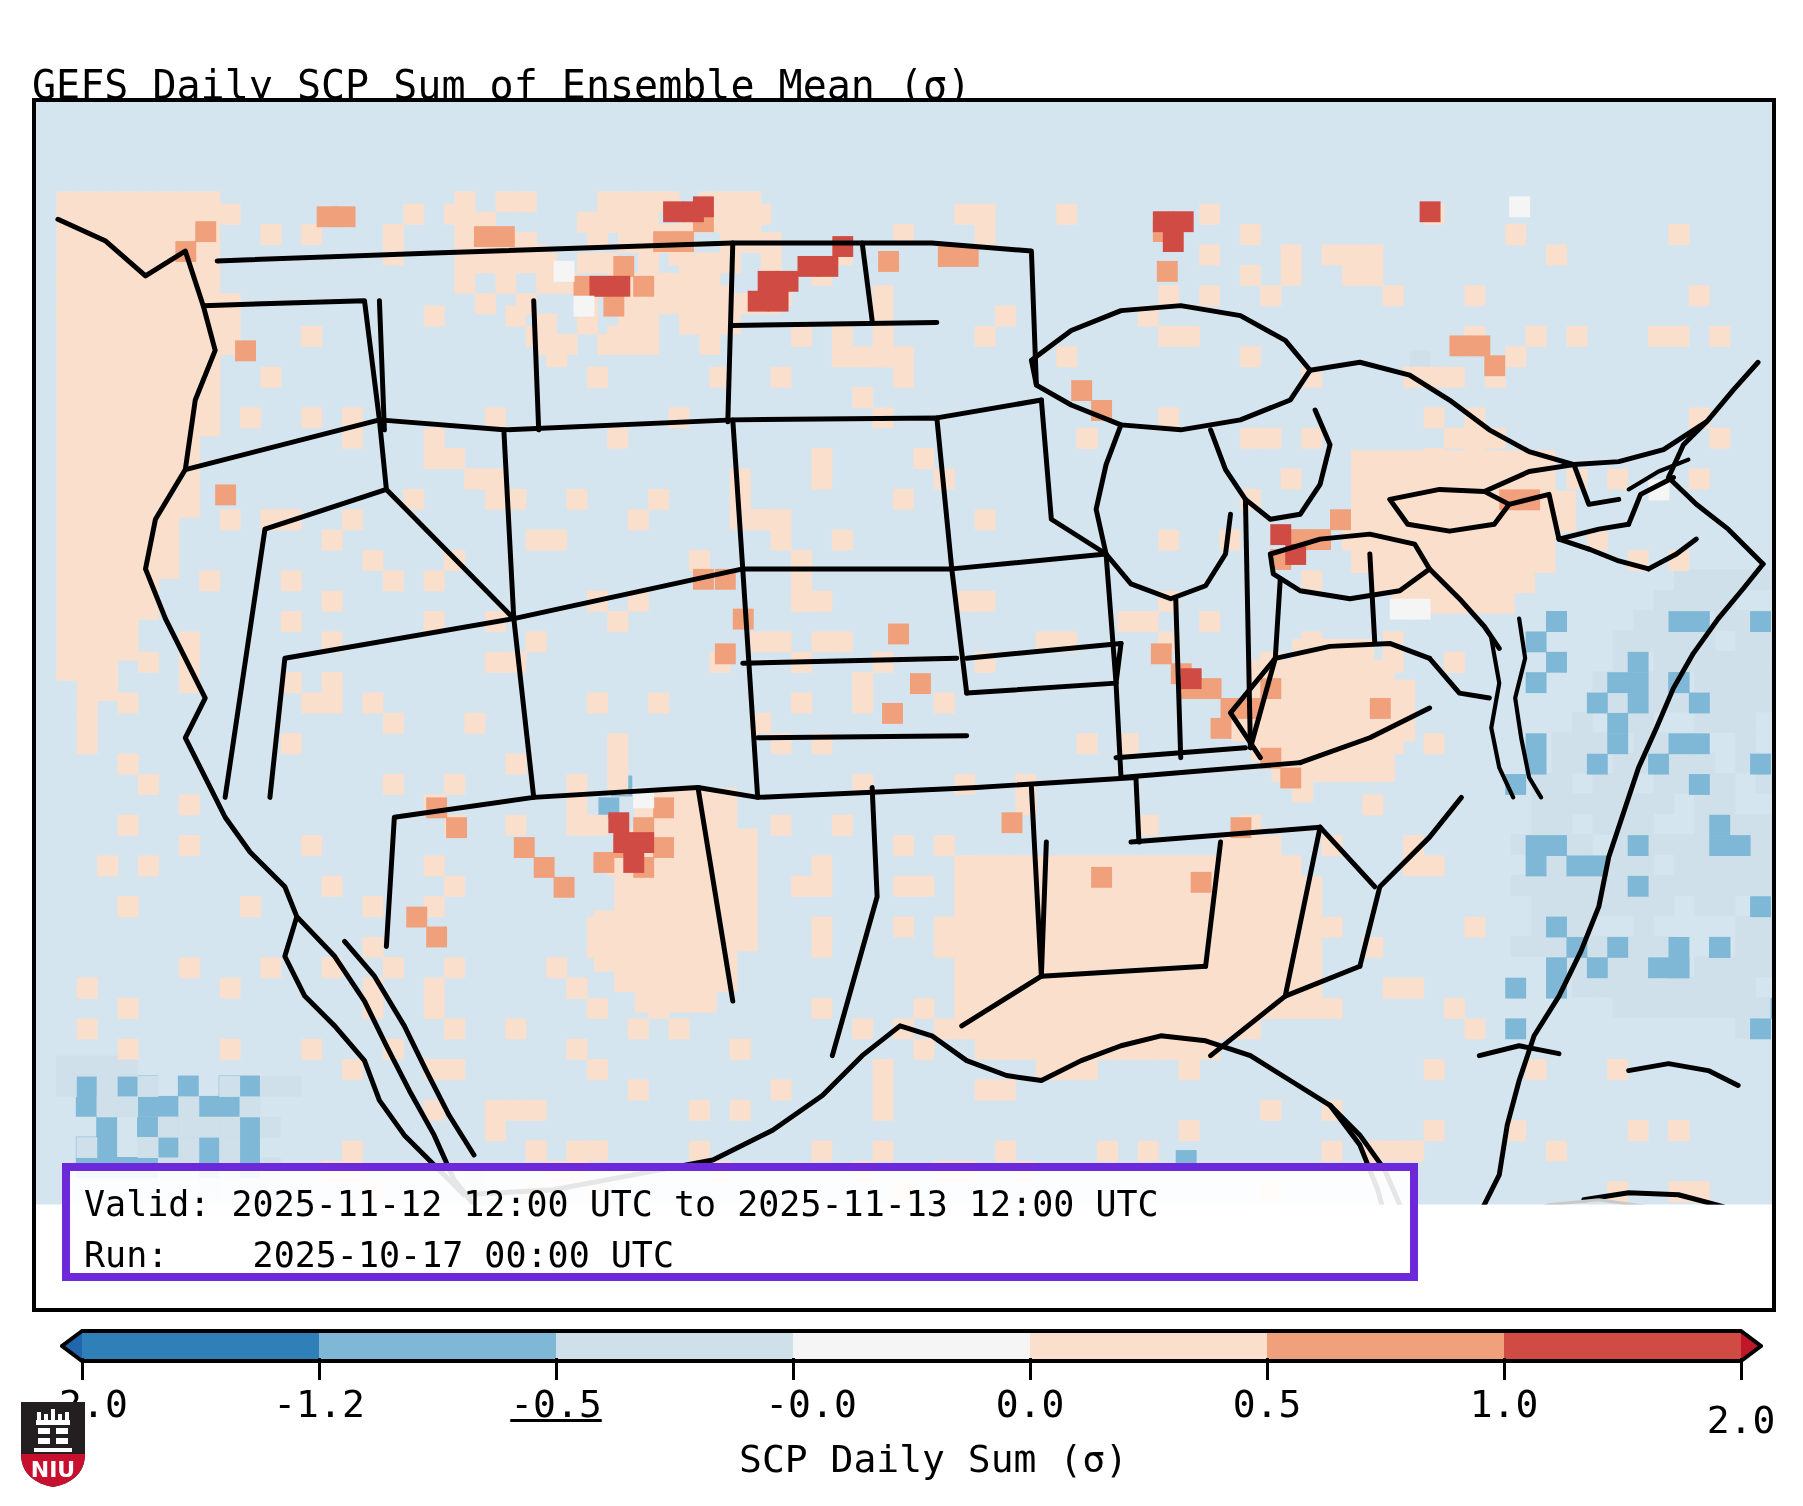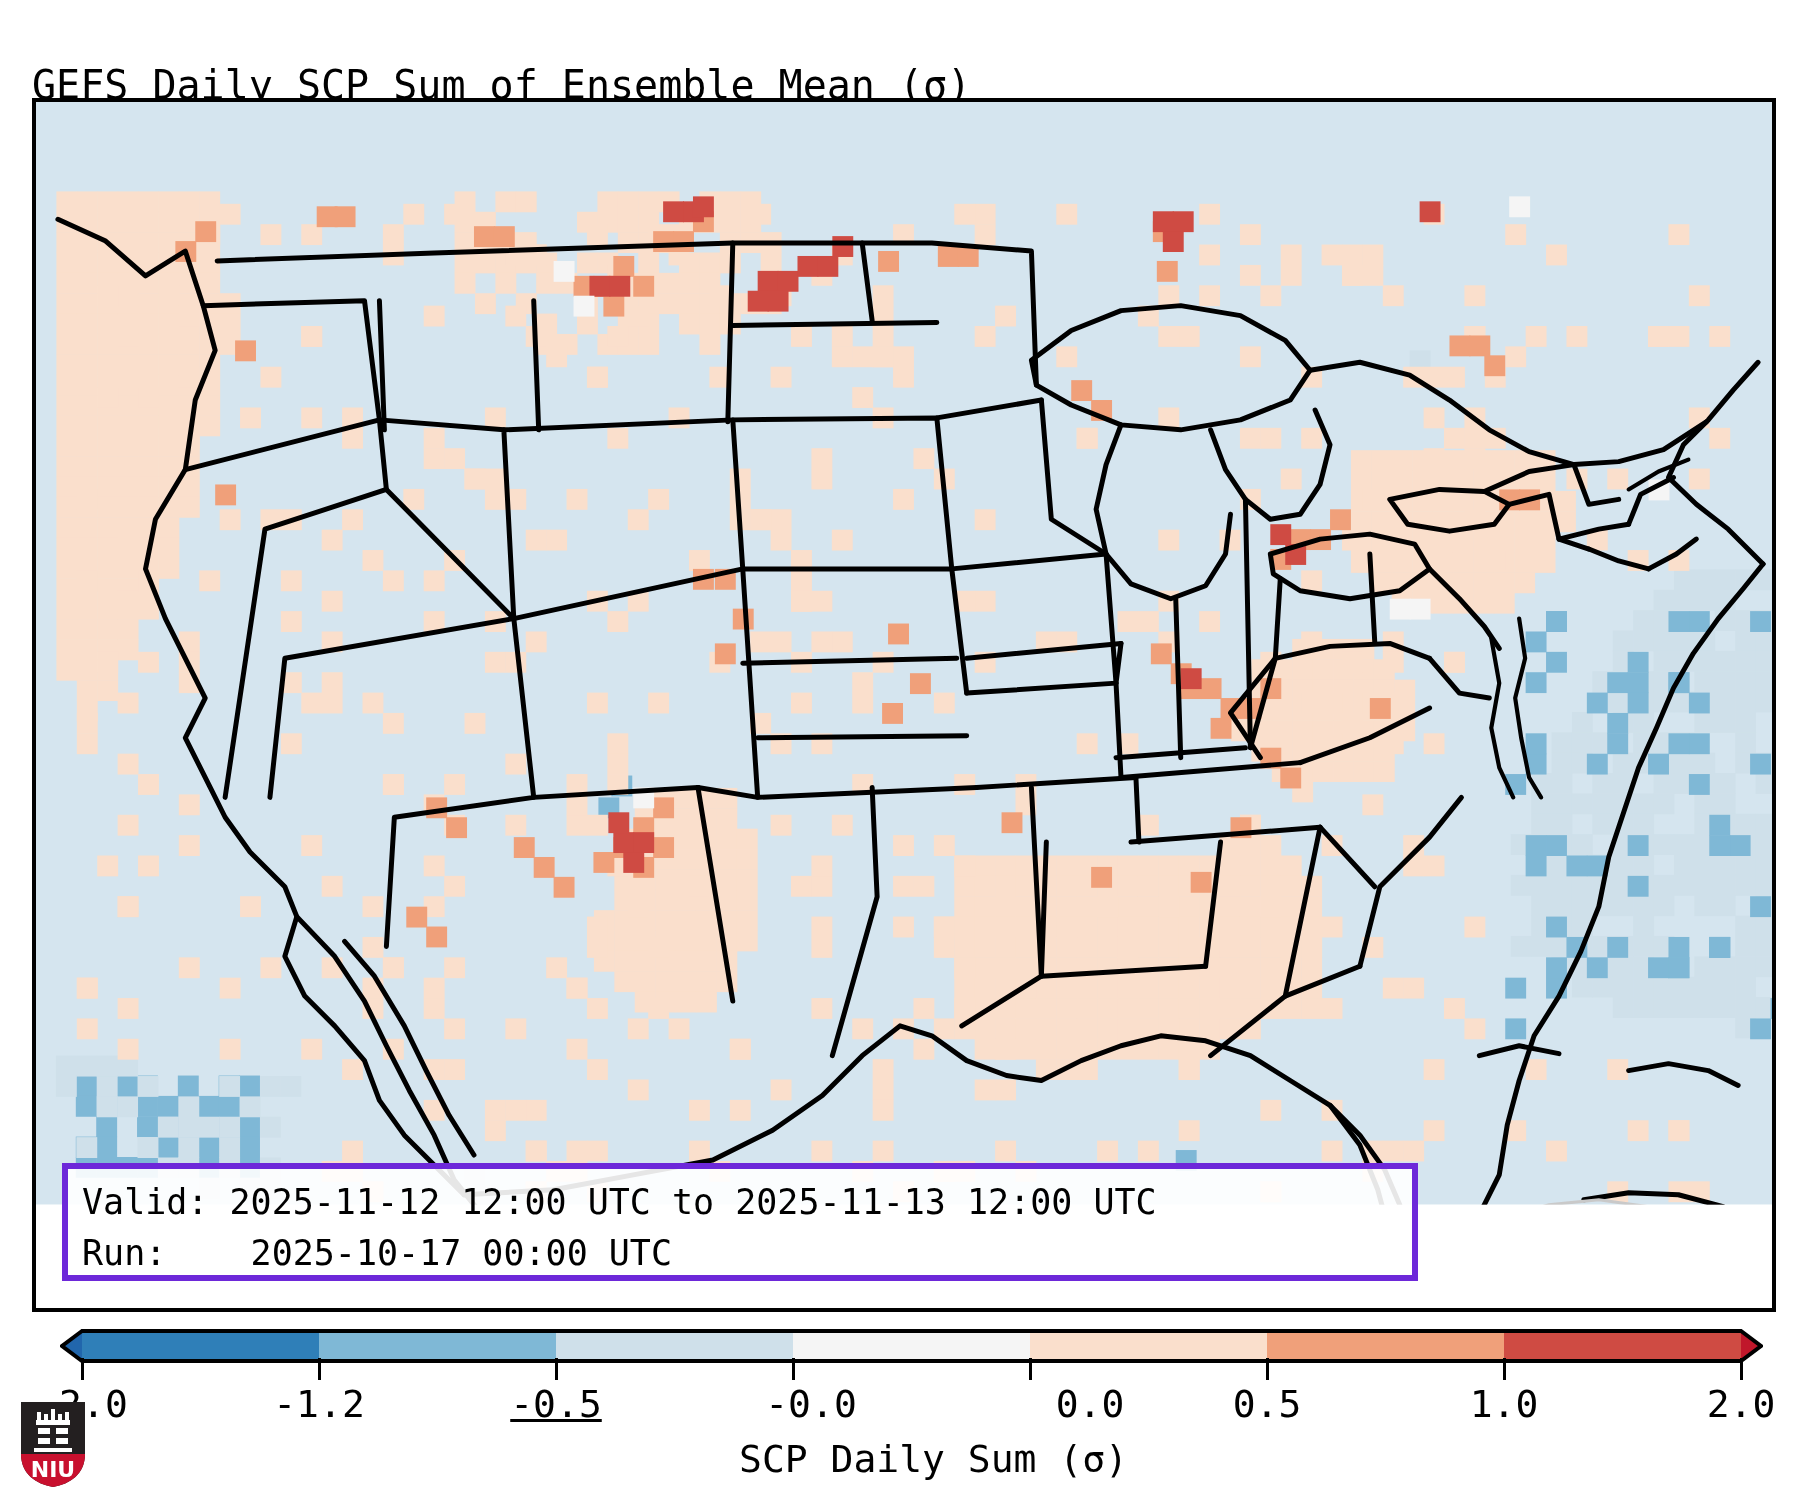--- a/index.html
+++ b/index.html
@@ -1,20 +1,20 @@
 <!DOCTYPE html>
 <html><head>
 <meta charset="utf-8">
 <style>
   html,body{margin:0;padding:0;background:#ffffff;}
   body{width:1803px;height:1506px;font-family:"DejaVu Sans Mono","Liberation Mono",monospace;overflow:hidden;position:relative;}
   #title{position:absolute;left:32px;top:16px;font-size:40px;color:#000;letter-spacing:0px;white-space:nowrap;margin-top:46px;}
   #mapwrap{position:absolute;left:32px;top:98px;width:1744px;height:1214px;box-sizing:border-box;border:4px solid #000;overflow:hidden;background:#ffffff;}
   #mapsvg{display:block;width:100%;height:100%;}
-  #infobox{position:absolute;left:62px;top:1163px;width:1356px;height:118px;background:rgba(255,255,255,0.90);border:6px solid #6d28d9;box-sizing:border-box;padding:8px 14px 0 14px;}
+  #infobox{position:absolute;left:62px;top:1163px;width:1356px;height:118px;background:rgba(255,255,255,0.90);border:8px solid #6d28d9;box-sizing:border-box;padding:8px 14px 0 14px;}
   .infoline{font-size:35px;line-height:51px;color:#000;white-space:pre;}
   #cbwrap{position:absolute;left:60px;top:1329px;width:1703px;height:34px;}
   #cbsvg{display:block;width:100%;height:100%;}
   #cbticks{position:absolute;left:0px;top:1358px;width:1803px;height:36px;}
   .tickmark{position:absolute;top:0;width:3px;height:22px;background:#000;}
   #cblabels{position:absolute;left:0px;top:1382px;width:1803px;height:46px;}
   .cblabel{position:absolute;top:0;transform:translateX(-50%);font-size:38px;color:#000;white-space:nowrap;}
   #cbtitle{position:absolute;left:0;top:1437px;width:1803px;text-align:center;font-size:38px;color:#000;margin-left:32px;}
   #niulogo{position:absolute;left:18px;top:1398px;width:70px;height:92px;}
 </style>
@@ -1667,24 +1667,24 @@
     <div class="tickmark" style="left: 1028.5px;"></div>
     <div class="tickmark" style="left: 1265.5px;"></div>
     <div class="tickmark" style="left: 1502.5px;"></div>
     <div class="tickmark" style="left: 1739.5px;"></div>
   </div>
 <div id="cblabels">
     <div class="cblabel" style="left: 82px;">-2.0</div>
     <div class="cblabel" style="left: 319px;">-1.2</div>
     <div class="cblabel" style="left: 556px; text-decoration: underline;">-0.5</div>
     <div class="cblabel" style="left: 793px; margin-left: 18px;">-0.0</div>
-    <div class="cblabel" style="left: 1090px;">0.0</div>
+    <div class="cblabel" style="left: 1030px;">0.0</div>
     <div class="cblabel" style="left: 1267px;">0.5</div>
     <div class="cblabel" style="left: 1504px;">1.0</div>
-    <div class="cblabel" style="left: 1741px;">2.0</div>
+    <div class="cblabel" style="left: 1741px; margin-top: 16px;">2.0</div>
   </div>
 <div id="cbtitle">SCP Daily Sum (σ)</div>
 
 <svg id="niulogo" viewBox="0 0 70 92">
   <path d="M3 4 H67 V56 C67 76 52 86 35 89 C18 86 3 76 3 56 Z" fill="#231f20"></path>
   <path d="M3 56 H67 C67 76 52 86 35 89 C18 86 3 76 3 56 Z" fill="#c8102e"></path>
   <g fill="#ffffff">
     <rect x="18" y="22" width="34" height="5"></rect>
     <rect x="19" y="14" width="4" height="9"></rect>
       <rect x="26" y="16" width="4" height="7"></rect>

